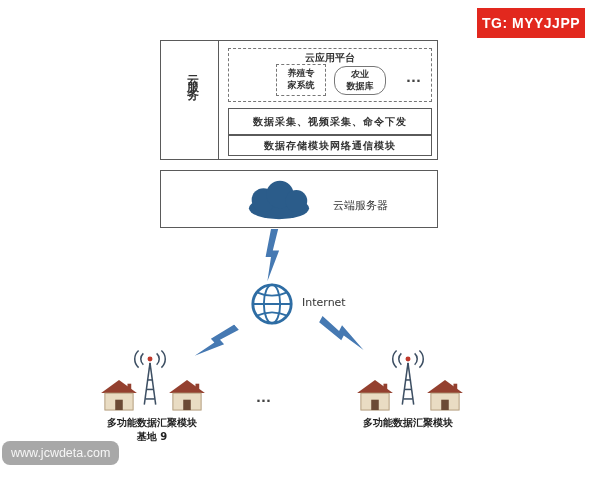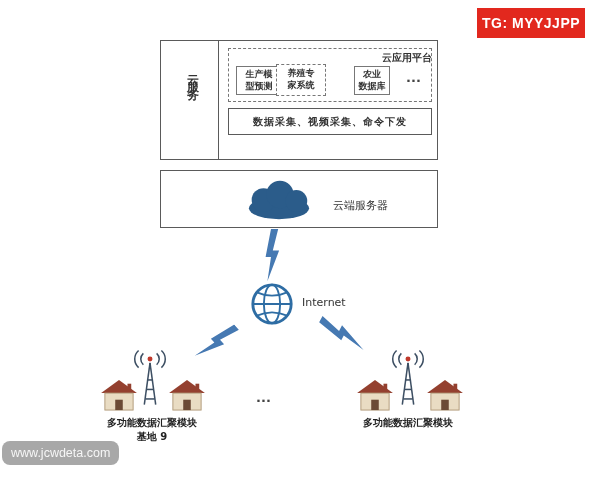--- a/index.html
+++ b/index.html
@@ -39,31 +39,30 @@
 </head>
 <body>
 
 <div class="canvas">
 
   <div class="box" style="left:160px;top:40px;width:278px;height:120px;"></div>
   <div class="side-label" style="left:184px;top:66px;">云服务</div>
   <div class="abs" style="left:218px;top:40px;height:120px;border-left:1.5px solid #5a5a5a;"></div>
 
   <div class="box dashed" style="left:228px;top:48px;width:204px;height:54px;"></div>
-  <div class="abs" style="left:228px;top:51px;width:204px;text-align:right;font-size:10px;font-weight:600;">云应用平台</div>
+  <div class="abs" style="left:228px;top:51px;width:204px;text-align:center;font-size:10px;font-weight:600;">云应用平台</div>
 
-  <div class="box thin flexc module" style="left:236px;top:66px;width:46px;height:29px;">生产模
-型预测</div>
   <div class="box dashed flexc module" style="left:276px;top:64px;width:50px;height:32px;">养殖专
 家系统</div>
-  <div class="box thin flexc module" style="left:354px;top:66px;width:36px;height:29px;">农业
+  <div class="box thin flexc module" style="left:334px;top:66px;width:52px;height:29px;border-radius:12px;">农业
 数据库</div>
   <div class="dots" style="left:406px;top:70px;">...</div>
 
   <div class="box thin flexc rowbar" style="left:228px;top:108px;width:204px;height:27px;border-color:#5a5a5a;">数据采集、视频采集、命令下发</div>
+  <div class="box thin flexc rowbar" style="left:228px;top:135px;width:204px;height:21px;border-color:#5a5a5a;">数据存储模块网络通信模块</div>
 
   <div class="box" style="left:160px;top:170px;width:278px;height:58px;"></div>
   <div class="abs" style="left:238px;top:178px;">
     <svg width="82" height="44" viewBox="0 0 90 48">
       <ellipse cx="45" cy="33" rx="33" ry="12" style="fill:var(--cloud-blue,#2b5c8a);"></ellipse>
       <circle cx="28" cy="24" r="13" style="fill:var(--cloud-blue,#2b5c8a);"></circle>
       <circle cx="46" cy="18" r="15" style="fill:var(--cloud-blue,#2b5c8a);"></circle>
       <circle cx="64" cy="25" r="12" style="fill:var(--cloud-blue,#2b5c8a);"></circle>
     </svg>
   </div>

